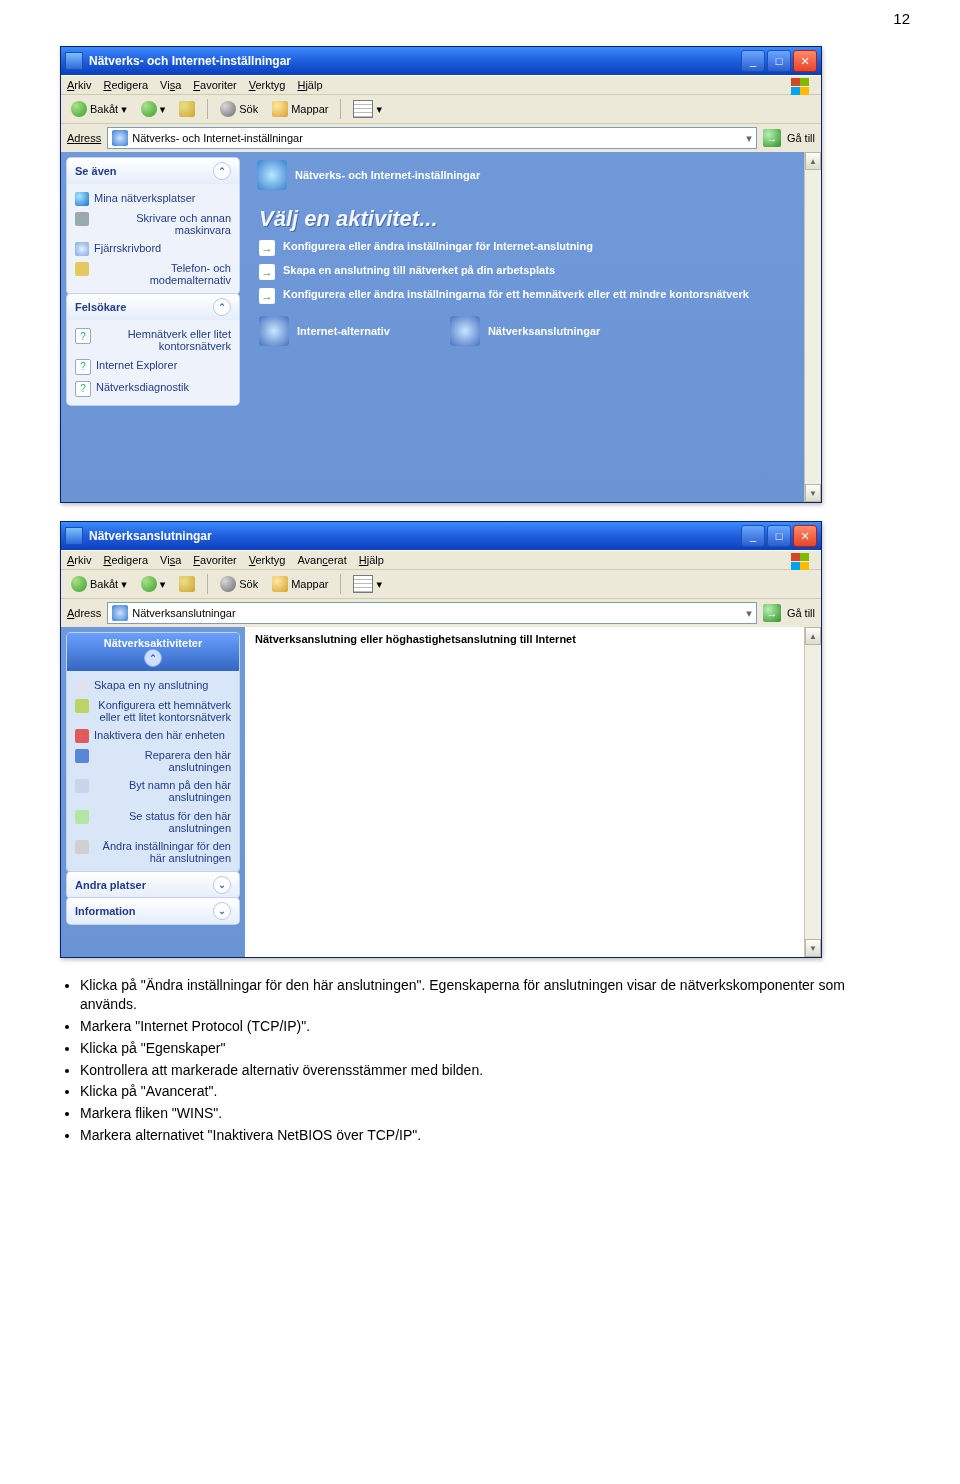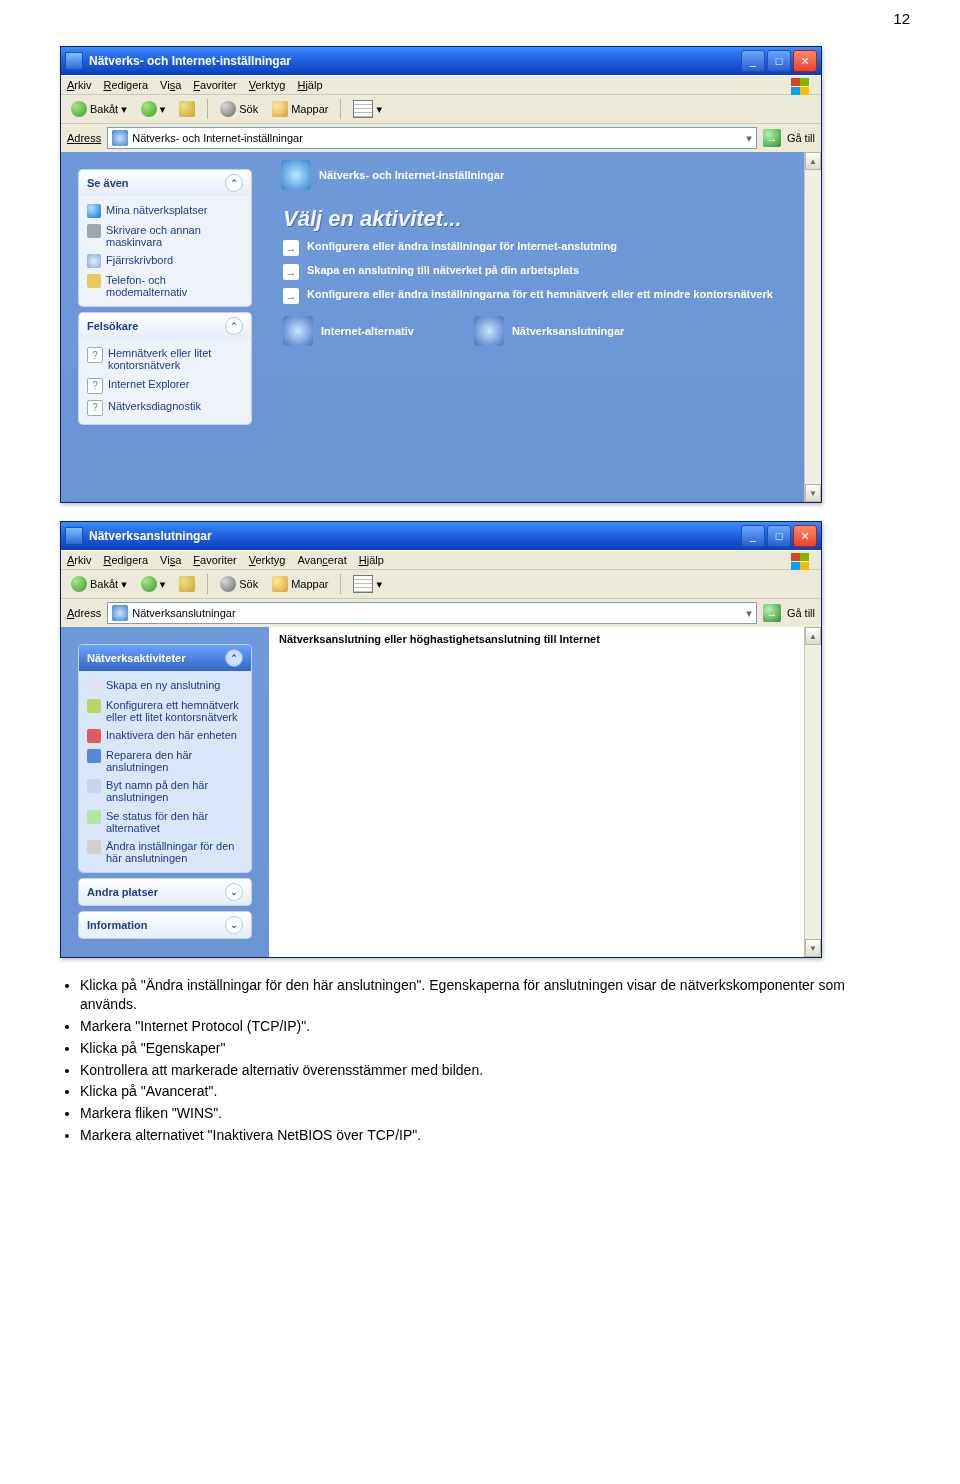--- a/index.html
+++ b/index.html
@@ -64,33 +64,33 @@
   .ico-map  { background:radial-gradient(circle at 30% 30%,#ffe9a0,#d8a030); border-radius:2px; }
   .ico-grid { width:18px;height:16px;border:1px solid #7a7a7a;background:
               repeating-linear-gradient(#fff 0 3px,#bbb 3px 4px); }
   .sep { width:1px; height:20px; background:#b9b49a; margin:0 2px; }
 
   .addrbar { background:#ece9d8; padding:3px 6px; border-top:1px solid #cfcab0; display:flex; align-items:center; gap:6px; font-size:11px; }
   .addr-field { background:#fff; border:1px solid #7f9db9; flex:1; height:20px; display:flex; align-items:center; padding:0 4px; gap:4px; }
   .go-btn { width:18px; height:18px; background:radial-gradient(circle at 30% 30%,#b6f2b0,#2f8f2a); border-radius:2px; display:flex;align-items:center;justify-content:center;color:#fff;font-size:11px;}
 
   .client { display:flex; background: linear-gradient(#6f99d8,#6a94d4); min-height:300px; }
-  .sidebar { width:172px; padding:18px; display:flex; flex-direction:column; gap:7px; }
+  .sidebar { width:172px; padding:6px; display:flex; flex-direction:column; gap:0;text-align:right; }
   .panel {
     background:#eef3fb; border-radius:4px;
     box-shadow:0 0 0 1px #c2d3ef; overflow:hidden;
   }
   .panel.dark { background:#4a79c8; color:#fff; }
   .phead {
     padding:4px 8px; font-weight:bold; font-size:11px;
     display:flex; justify-content:space-between; align-items:center;
     background:linear-gradient(#fff,#e4edfa);
     color:#1f3b8a;
   }
-  .panel.dark .phead { background:linear-gradient(#6aa0ff,#3466c2); color:#fff;}
+  .panel.dark .phead { background:linear-gradient(#6aa0ff,#3466c2); color:#fff;flex-direction:column;}
   .chev { width:16px;height:16px;border-radius:50%;background:#fff;border:1px solid #b7c7e6;
     display:flex;align-items:center;justify-content:center;font-size:9px;color:#3466c2;}
   .panel.dark .chev{ background:#cfe0ff;border-color:#8cb0ee;color:#2a4fa0;}
   .pbody { padding:5px 8px; font-size:11px; color:#1f3b8a; }
   .panel.dark .pbody{ color:#fff; }
   .pitem { display:flex; gap:5px; padding:3px 0; line-height:1.1;}
   .pic { width:14px;height:14px;flex:0 0 14px; border-radius:2px;}
   .pic-globe{background:radial-gradient(circle at 30% 30%,#a8e8ff,#1a6fcf);}
   .pic-print{background:#9aa;}
   .pic-rd{background:radial-gradient(circle,#e0f0ff,#84a8e0);}
@@ -351,21 +351,21 @@
           <div class="pitem">
                 <span class="pic pic-blue"></span>
                 <span>Reparera den här anslutningen</span>
               </div>
           <div class="pitem">
                 <span class="pic pic-ren"></span>
                 <span>Byt namn på den här anslutningen</span>
               </div>
           <div class="pitem">
                 <span class="pic pic-stat"></span>
-                <span>Se status för den här alternativet</span>
+                <span>Se status för den här anslutningen</span>
               </div>
           <div class="pitem">
                 <span class="pic pic-gear"></span>
                 <span>Ändra inställningar för den här anslutningen</span>
               </div>
         </div>
       </div>
       <div class="panel">
         <div class="phead">
               <span>Andra platser</span>

